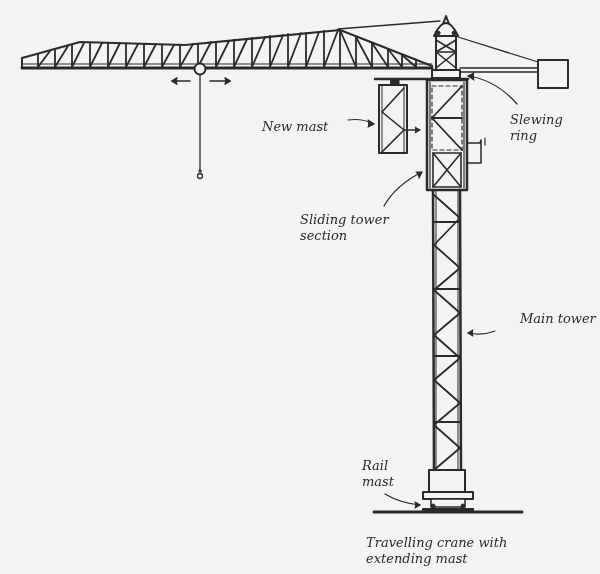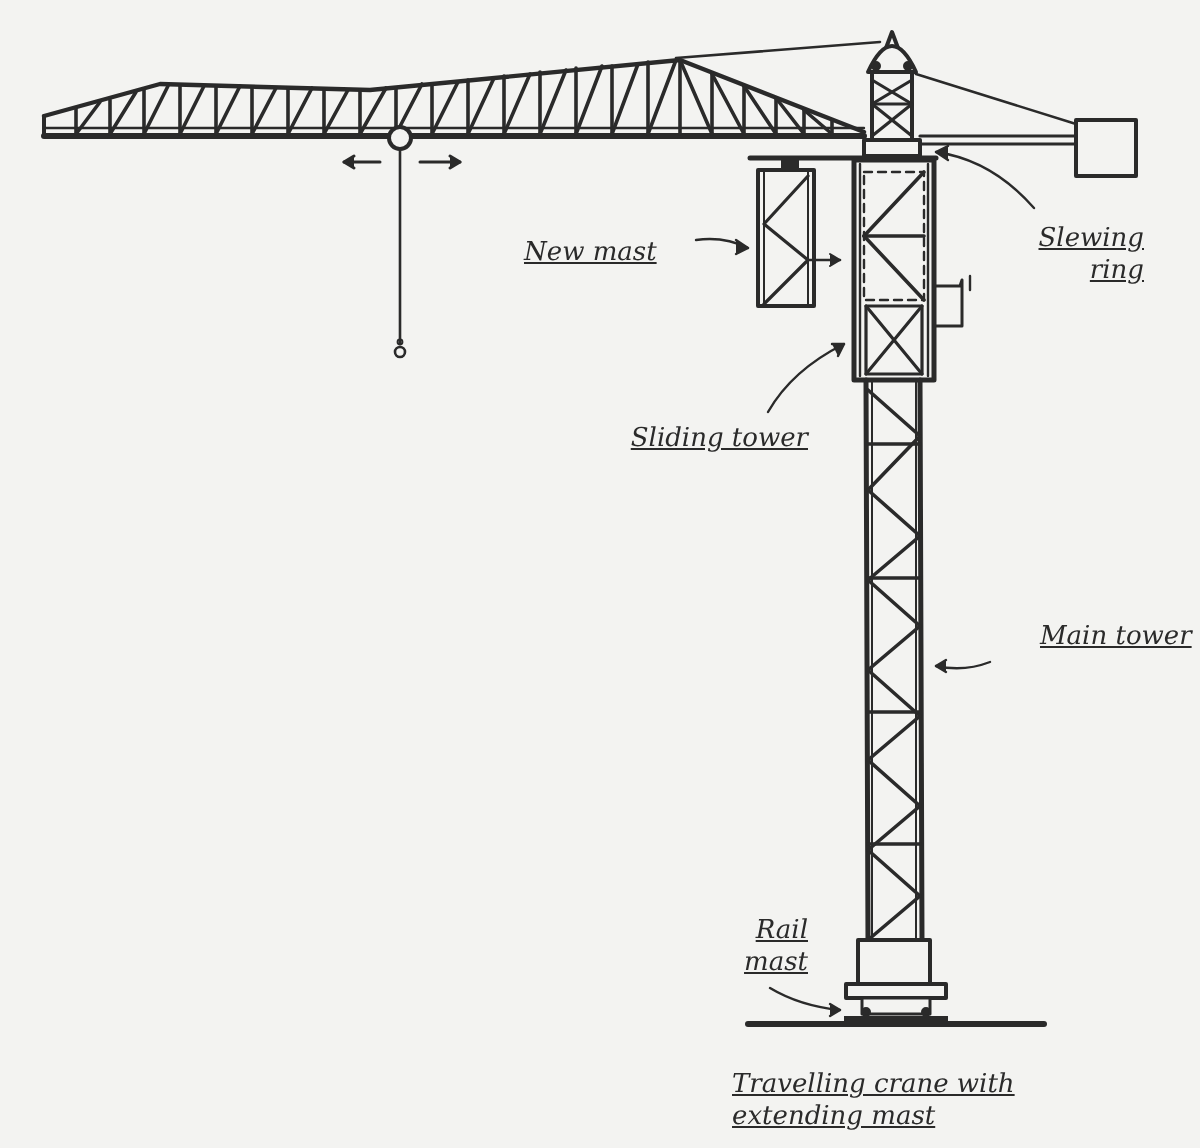--- a/index.html
+++ b/index.html
@@ -11,24 +11,23 @@
     font-family: "DejaVu Serif", "Liberation Serif", serif;
   }
   #diagram { position: absolute; left: 0; top: 0; width: 600px; height: 574px; }
   .lbl {
     position: absolute;
     font-style: italic;
     font-size: 13px;
     line-height: 16px;
     color: #2a2a2a;
     white-space: nowrap;
-    text-decoration: underline;
   }
   .lbl span { display: block; }
-  .right { text-align: right; }
+  .right { }
   .center { text-align: left; }
 </style>
 </head>
 <body>
 
 <svg id="diagram" viewBox="0 0 600 574" xmlns="http://www.w3.org/2000/svg">
   <g stroke="#2a2a2a" fill="none" stroke-linecap="round" stroke-linejoin="round">
 
     <g>
 
@@ -214,20 +213,21 @@
   <span>New mast</span>
 </div>
 
 <div class="lbl right" style="left:510px; top:112px; width:62px;">
   <span>Slewing</span>
   <span>ring</span>
 </div>
 
 <div class="lbl right" style="left:300px; top:212px; width:104px;">
   <span>Sliding tower</span>
+  <span>section</span>
 </div>
 
 <div class="lbl" style="left:497px; top:311px;margin-left:23px;">
   <span>Main tower</span>
 </div>
 
 <div class="lbl right" style="left:362px; top:458px; width:42px;">
   <span>Rail</span>
   <span>mast</span>
 </div>

